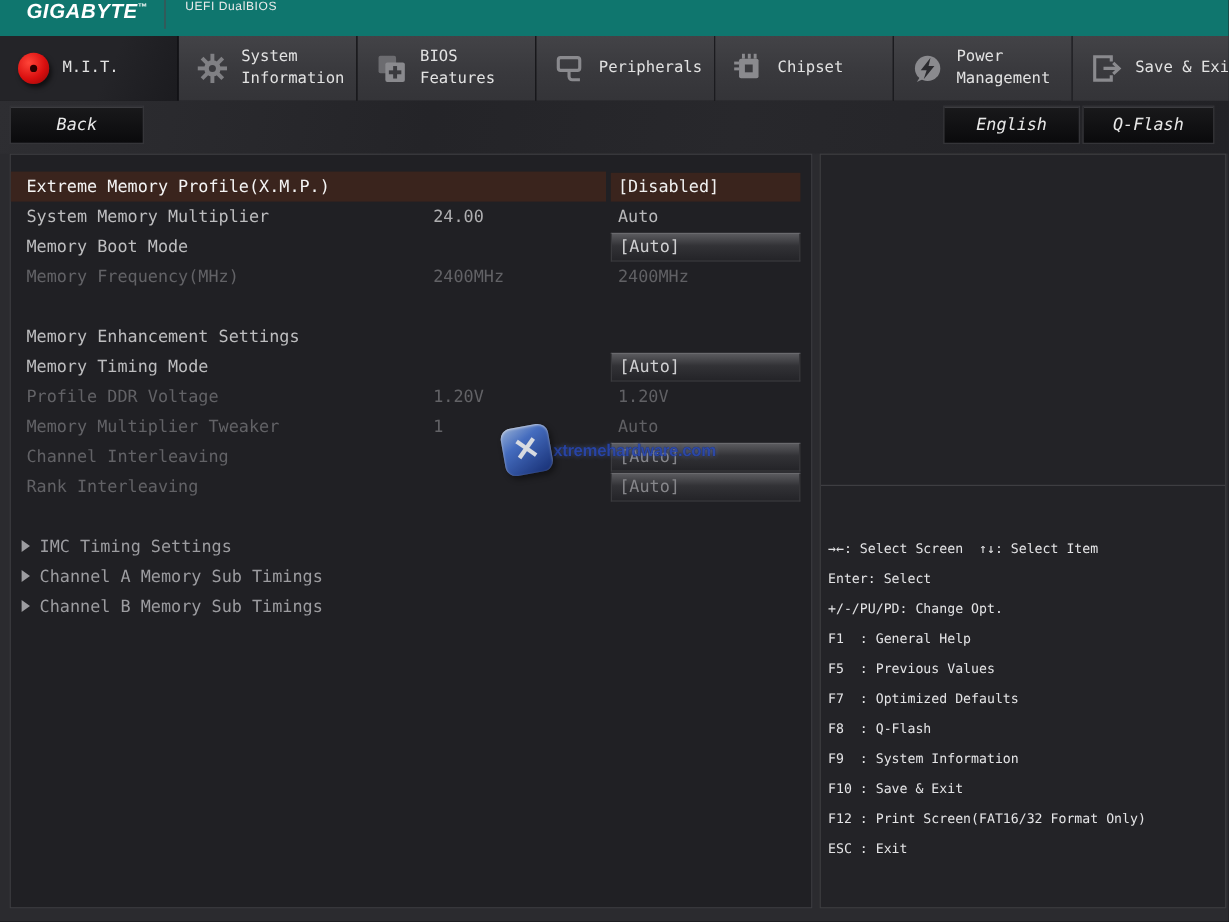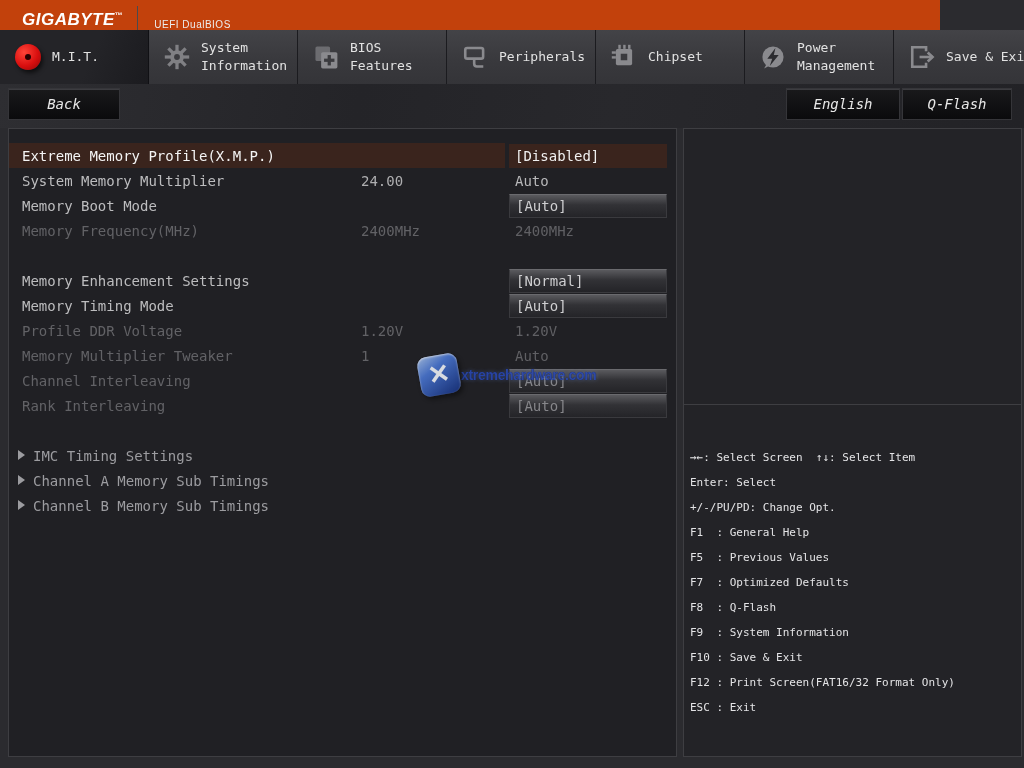--- a/index.html
+++ b/index.html
@@ -3,22 +3,22 @@
 <meta charset="utf-8">
 <style>
   html,body{margin:0;padding:0;background:#1a1a1e;}
   .screen{
     position:relative;width:1024px;height:768px;overflow:hidden;
     background:#2b2b2f;
     font-family:"DejaVu Sans Mono","Liberation Mono",monospace;
     -webkit-font-smoothing:none;
   }
   
-  .topbar{position:absolute;left:0;top:0;width:940px;height:30px;background:#c2410c;
-    display:flex;align-items:flex-end;}
+  .topbar{position:absolute;left:0;top:0;width:1024px;height:30px;background:#0f766e;
+    display:flex;align-items:flex-start;}
   .brand{font-family:"Liberation Sans",sans-serif;font-weight:bold;font-style:italic;
     font-size:17px;color:#fff;letter-spacing:.5px;margin-left:22px;}
   .brand sup{font-size:8px;font-style:normal;vertical-align:super;}
   .topbar-div{width:1px;height:24px;background:#4a4a4e;margin:0 16px 0 14px;}
   .fw-title{font-family:"Liberation Sans",sans-serif;font-size:10px;color:#ececec;letter-spacing:.5px;}
   
   .tabbar{position:absolute;left:0;top:30px;width:884px;height:54px;background:#060608;
     display:flex;}
   .tab{flex:1 1 0;display:flex;align-items:center;gap:10px;padding-left:14px;
     background:linear-gradient(180deg,#434347,#39393d 55%,#343438);
@@ -210,21 +210,20 @@
           <span class="lab">Memory Frequency(MHz)</span>
           <span class="cur">2400MHz</span>
         </div>
         <div class="val">2400MHz</div>
       </div>
       <div class="spacer25"></div>
       <div class="srow">
         <div class="lwrap">
           <span class="lab">Memory Enhancement Settings</span>
         </div>
-        <div class="val v-field">[Normal]</div>
       </div>
       <div class="srow">
         <div class="lwrap">
           <span class="lab">Memory Timing Mode</span>
         </div>
         <div class="val v-field">[Auto]</div>
       </div>
       <div class="srow dis">
         <div class="lwrap">
           <span class="lab">Profile DDR Voltage</span>

